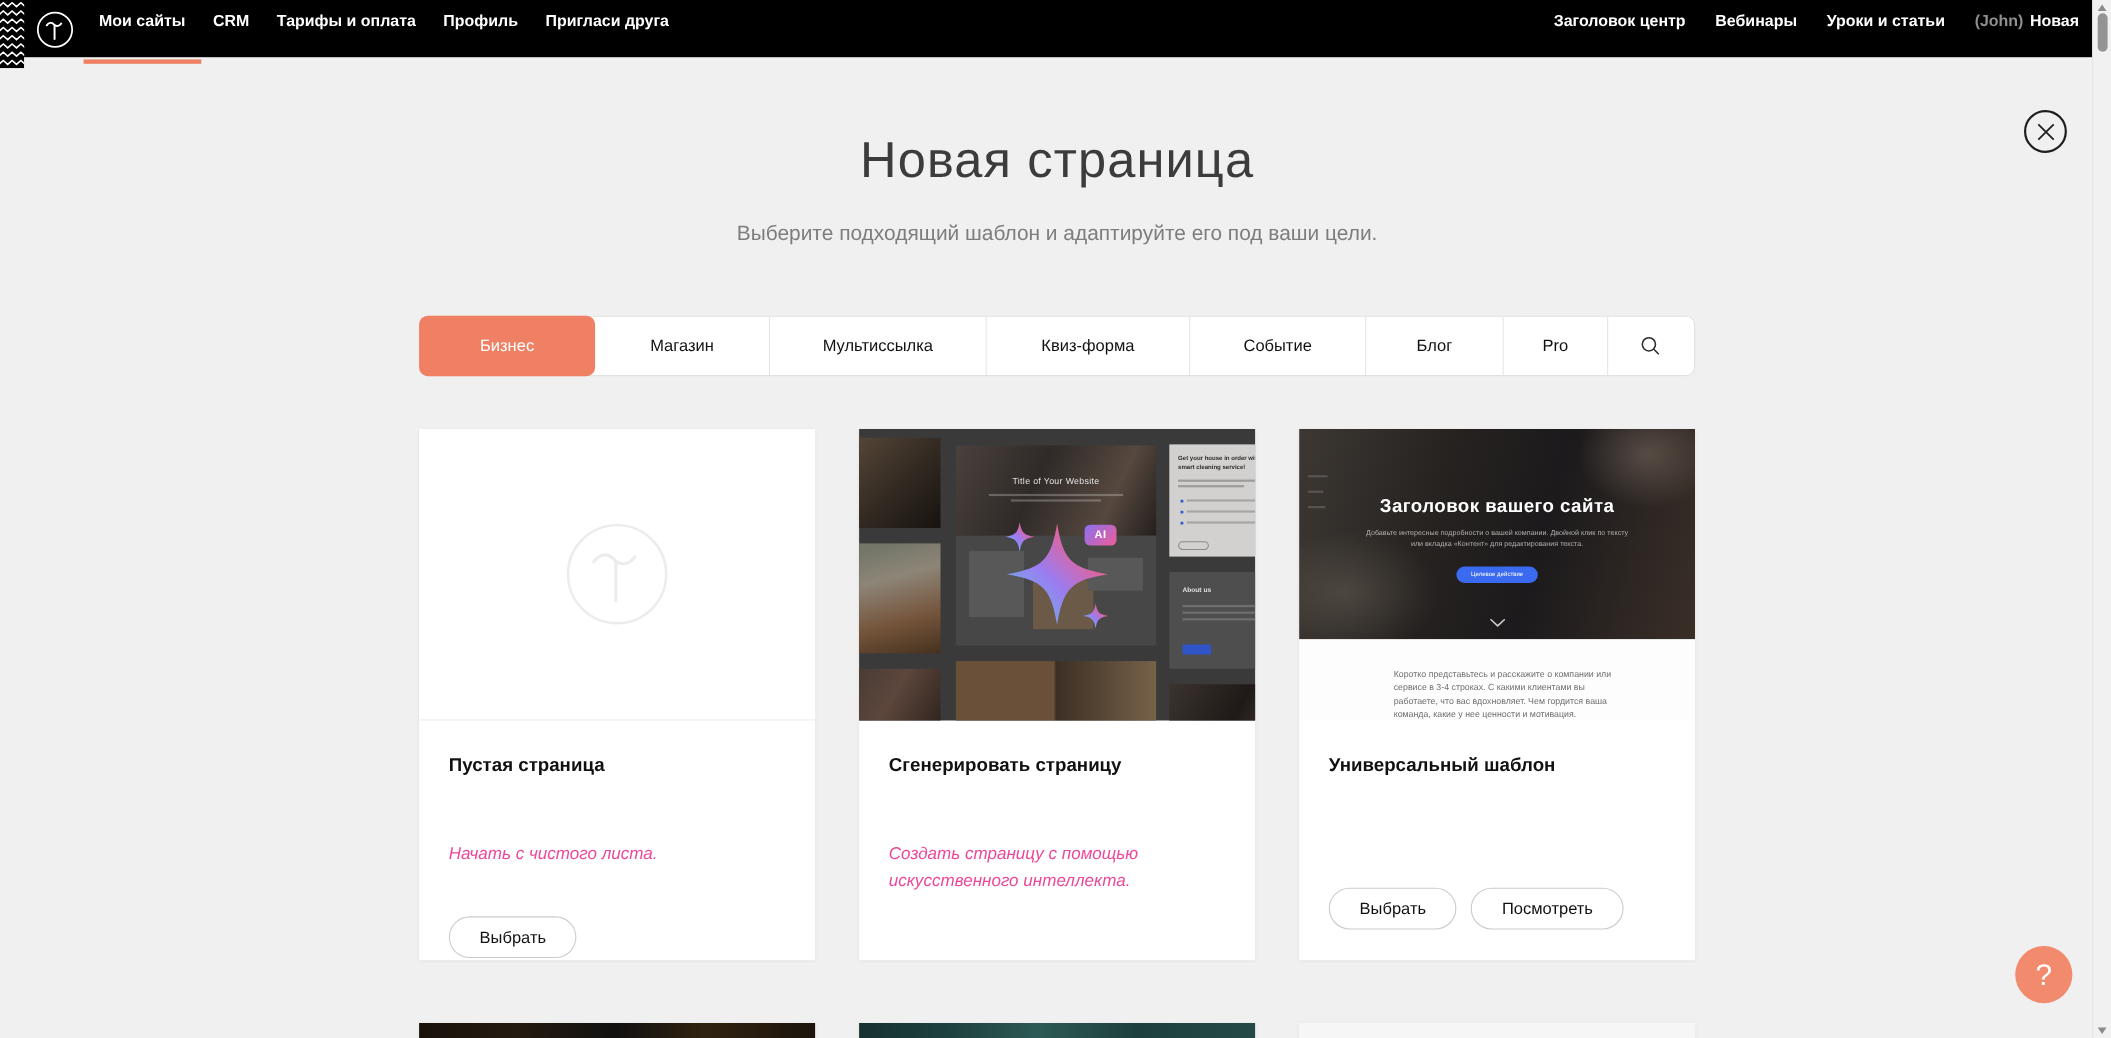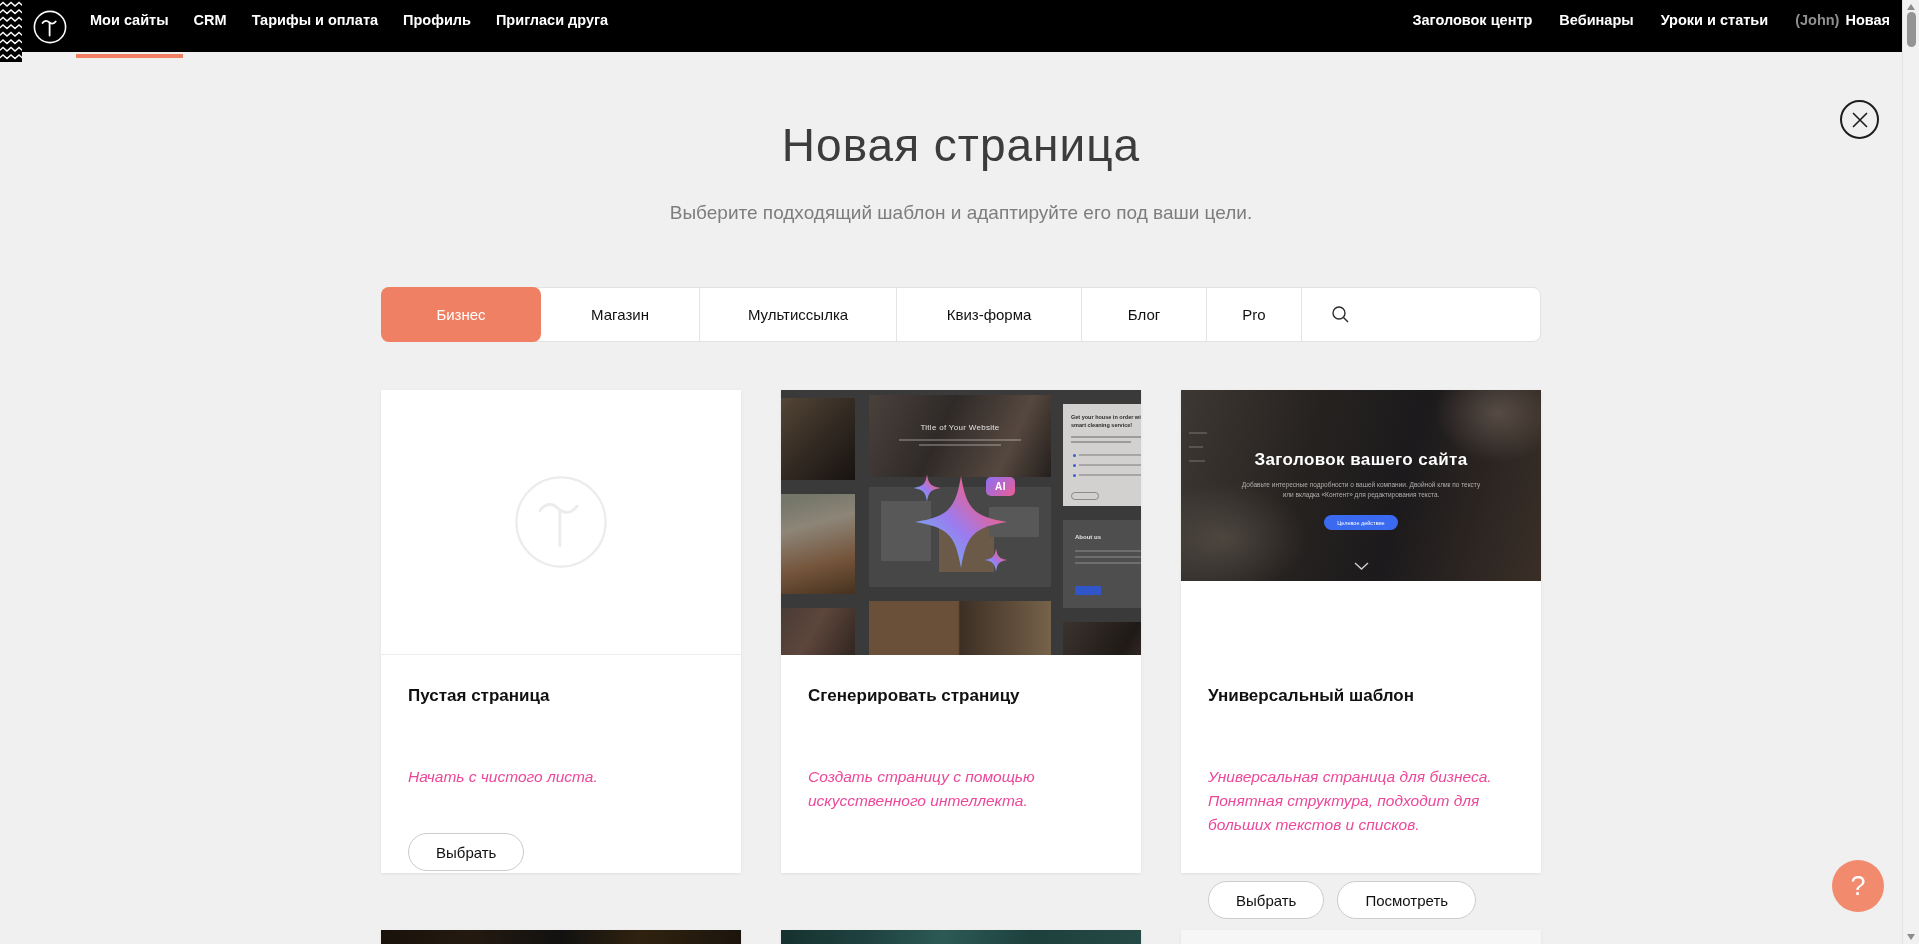--- a/index.html
+++ b/index.html
@@ -64,21 +64,21 @@
   .btn-row { margin-top:auto; display:flex; gap:13px; }
   .pill-btn { height:38px; padding:0 27px; border:1px solid #ccc; border-radius:19px; background:#fff;
     font-size:15px; color:#111; cursor:pointer; font-family:inherit; }
 
   
   .ai-collage { background:#3a3a3a; }
   .tile { position:absolute; }
   .t-desk   { left:-18px; top:8px;   width:92px;  height:82px;  background:linear-gradient(135deg,#5c4c3c,#332a22 55%,#171310); }
   .t-sofa   { left:-18px; top:104px; width:92px;  height:100px; background:linear-gradient(165deg,#737668 10%,#8d8578 35%,#74543a 70%,#45311f); }
   .t-group  { left:-18px; top:218px; width:92px;  height:60px;  background:linear-gradient(120deg,#413833,#5d463c 50%,#2b211c); }
-  .t-meet   { left:88px;  top:5px;   width:182px; height:82px;  background:linear-gradient(115deg,#4a413c,#2f2a28 40%,#56483f 75%,#241f1d);text-decoration:underline; }
+  .t-meet   { left:88px;  top:15px;   width:182px; height:82px;  background:linear-gradient(115deg,#4a413c,#2f2a28 40%,#56483f 75%,#241f1d);text-decoration:underline; }
   .t-gray   { left:88px;  top:97px;  width:182px; height:100px; background:#474747; }
   .t-two    { left:88px;  top:211px; width:182px; height:67px;  background:linear-gradient(90deg,#6a5038 49%,#3c2f24 50%,#77624a); }
   .t-light  { left:282px; top:14px;  width:100px; height:102px; background:#d2d1cf; }
   .t-about  { left:282px; top:130px; width:100px; height:88px;  background:#4e4e4e; }
   .t-dark   { left:282px; top:232px; width:100px; height:46px;  background:linear-gradient(120deg,#3b332e,#1f1a17 60%,#463831); }
   .thumb-title { position:absolute; left:0; right:0; top:28px; text-align:center; font-size:8px;
     color:rgba(255,255,255,.85); letter-spacing:.3px; }
   .thumb-sub { position:absolute; left:30px; right:30px; top:44px; height:2px; background:rgba(255,255,255,.25); }
   .thumb-sub.s2 { top:49px; left:50px; right:50px; }
   .gray-inner { position:absolute; background:#585858; }
@@ -187,20 +187,21 @@
     <svg width="18" height="18" viewBox="0 0 18 18">
       <path d="M2 2 L16 16 M16 2 L2 16" stroke="#1e1e1e" stroke-width="1.6" fill="none"></path>
     </svg>
   </button>
 
   <div class="tabbar">
     <div class="tab active" style="width:160px">Бизнес</div>
     <div class="tab" style="width:158px">Магазин</div>
     <div class="tab" style="width:197px">Мультиссылка</div>
     <div class="tab" style="width:185px">Квиз-форма</div>
+    <div class="tab" style="width:160px">Событие</div>
     <div class="tab" style="width:125px">Блог</div>
     <div class="tab" style="width:95px">Pro</div>
     <div class="tab" style="width:78px">
       <svg width="19" height="19" viewBox="0 0 19 19">
         <circle cx="8" cy="8" r="6" fill="none" stroke="#2b2b2b" stroke-width="1.4"></circle>
         <path d="M12.5 12.5 L17 17" stroke="#2b2b2b" stroke-width="1.4"></path>
       </svg>
     </div>
   </div>
 
@@ -288,24 +289,26 @@
           <div class="hero-mark" style="top:42px"></div>
           <div class="hero-mark" style="top:56px;width:14px"></div>
           <div class="hero-mark" style="top:70px;width:16px"></div>
           <div class="tpl-hero-title">Заголовок вашего сайта</div>
           <div class="tpl-hero-sub">Добавьте интересные подробности о вашей компании. Двойной клик по тексту или вкладка «Контент» для редактирования текста.</div>
           <div class="tpl-hero-btn">Целевое действие</div>
           <svg class="tpl-chevron" width="15" height="8" viewBox="0 0 15 8">
             <path d="M1 1 L7.5 7 L14 1" fill="none" stroke="#cfcfcf" stroke-width="1.4"></path>
           </svg>
         </div>
+        <div class="tpl-body">
+          <div class="tpl-body-text">Коротко представьтесь и расскажите о компании или сервисе в 3-4 строках. С какими клиентами вы работаете, что вас вдохновляет. Чем гордится ваша команда, какие у нее ценности и мотивация.</div>
+        </div>
       </div>
       <div class="card-info">
         <div class="card-title">Универсальный шаблон</div>
-        <div class="card-desc w3">Универсальная страница для бизнеса. Понятная структура, подходит для больших текстов и списков.</div>
         <div class="btn-row">
           <button class="pill-btn">Выбрать</button>
           <button class="pill-btn">Посмотреть</button>
         </div>
       </div>
     </div>
 
     <div class="card">
       <div class="card-img img-dark1"></div>
     </div>

